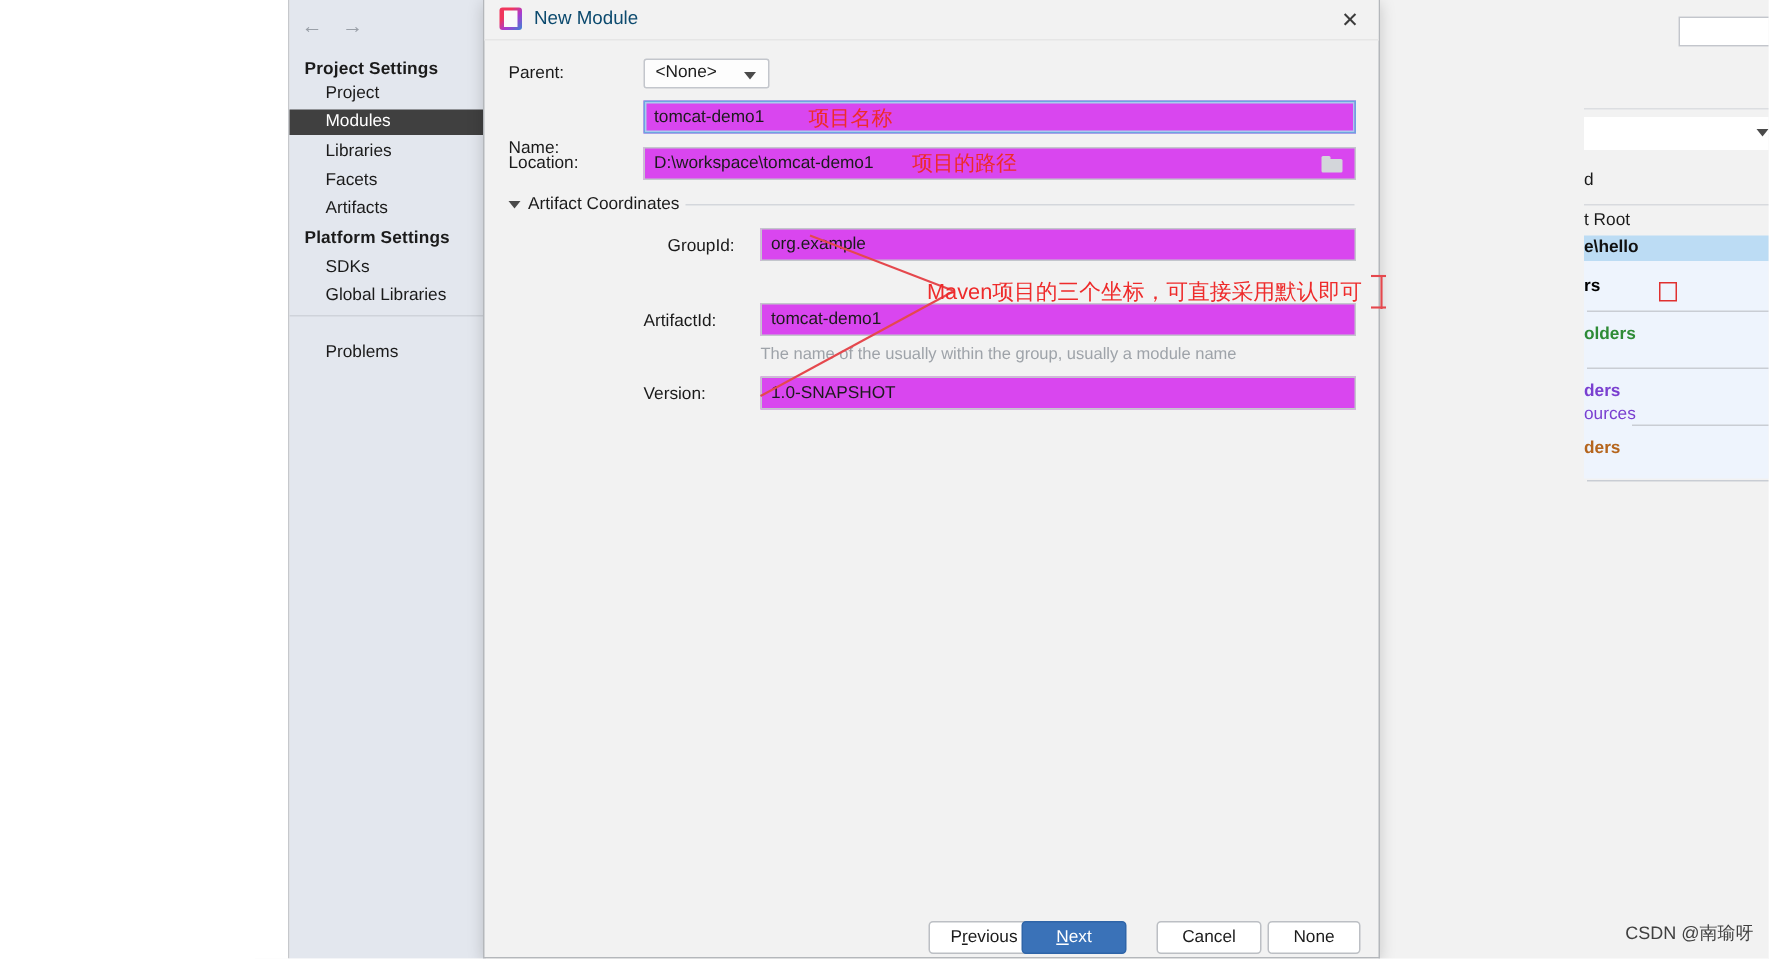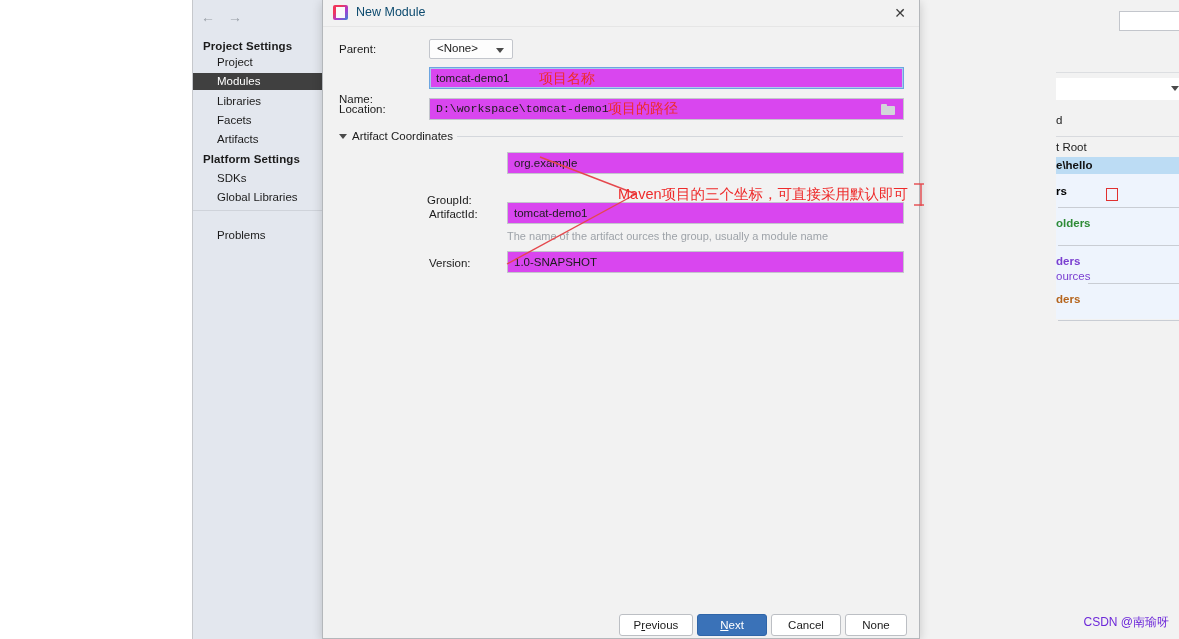--- a/index.html
+++ b/index.html
@@ -356,21 +356,21 @@
   }
   #ann-name   { left: 497px; top: 70px;  font-size: 14px; margin-left: 42px; }
   #ann-path   { left: 608px; top: 100px; font-size: 14px; }
   #ann-maven  { left: 618px; top: 185px; font-size: 14.5px; }
 
   
   #watermark {
     position: absolute;
     right: 10px; bottom: 8px;
     font-size: 12px;
-    color: #6d28d9;
+    color: #404040;
     white-space: nowrap;
     user-select: none;
   }
 </style>
 </head>
 <body>
 
 <div id="root">
 
   <div id="ide-window">
@@ -448,45 +448,45 @@
     <div class="fld-label" style="left:16px; top:43px;">Parent:</div>
     <div id="combo-parent">
       <div class="ctext">&lt;None&gt;</div>
       <div class="ccaret"></div>
     </div>
 
     <div class="fld-label" style="left:16px; top:73px;margin-top:20px;">Name:</div>
     <div class="txtfield focused" style="left:106px; top:67px; width:475px; height:22px;">tomcat-demo1</div>
 
     <div class="fld-label" style="left:16px; top:103px;">Location:</div>
-    <div class="txtfield" style="left:106px; top:98px; width:475px; height:22px;font-family:Liberation Mono, monospace;">D:\workspace\tomcat-demo1</div>
+    <div class="txtfield" style="left:106px; top:98px; width:475px; height:22px;">D:\workspace\tomcat-demo1</div>
     <div id="loc-folder">
       <div class="ftab"></div>
         <div class="fbody"></div>
     </div>
 
     <div id="ac-header">
       <div id="ac-tri"></div>
       <div id="ac-title">Artifact Coordinates</div>
     </div>
     <div id="ac-line"></div>
 
-    <div class="fld-label" style="left:104px; top:158px;margin-top:36px;">GroupId:</div>
+    <div class="fld-label" style="left:122px; top:158px;">GroupId:</div>
     <div class="txtfield" style="left:184px; top:152px; width:397px; height:22px;">org.example</div>
 
     <div class="fld-label" style="left:106px; top:208px;text-align:center;">ArtifactId:</div>
     <div class="txtfield" style="left:184px; top:202px; width:397px; height:22px;">tomcat-demo1</div>
-    <div class="hint" style="left:184px; top:230px;">The name of the artifact ources the group, usually a module name</div>
+    <div class="hint" style="left:184px; top:230px;">The name of the usually within the group, usually a module name</div>
 
     <div class="fld-label" style="left:106px; top:257px;">Version:</div>
     <div class="txtfield" style="left:184px; top:251px; width:397px; height:22px;">1.0-SNAPSHOT</div>
 
     <div id="btn-bar">
       <div class="dbtn" style="left:296px; width:74px;"><span><span>P</span><u>r</u><span>evious</span></span></div>
-      <div class="dbtn primary" style="left:374px; width:70px;"><span><u>N</u><span>ext</span></span></div>
+      <div class="dbtn primary" style="left:358px; width:70px;"><span><u>N</u><span>ext</span></span></div>
       <div class="dbtn" style="left:448px; width:70px;">Cancel</div>
       <div class="dbtn" style="left:522px; width:62px;">None</div>
     </div>
   </div>
 
   <svg id="annot-svg" viewBox="0 0 1179 639">
 
     <line x1="540" y1="157" x2="636" y2="194" stroke="#e5484d" stroke-width="1.4"></line>
     <line x1="636" y1="194" x2="507" y2="264" stroke="#e5484d" stroke-width="1.4"></line>
 

